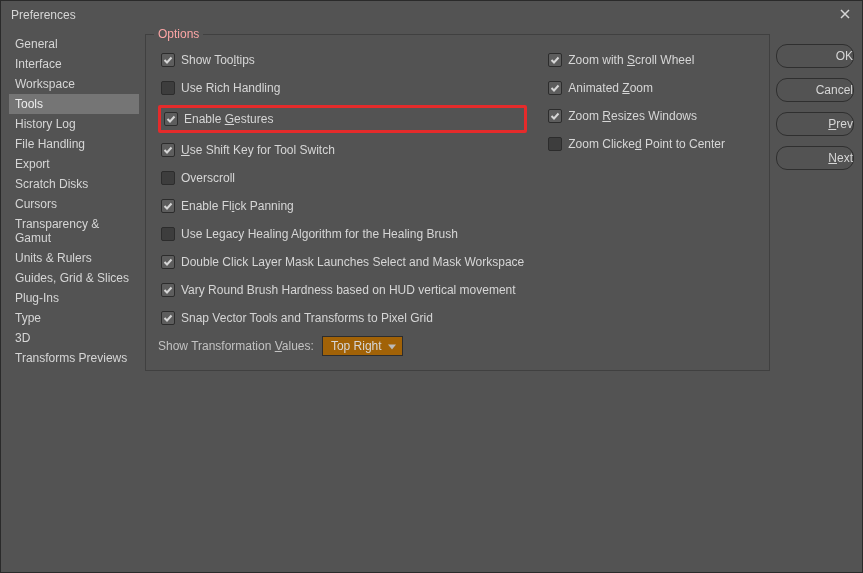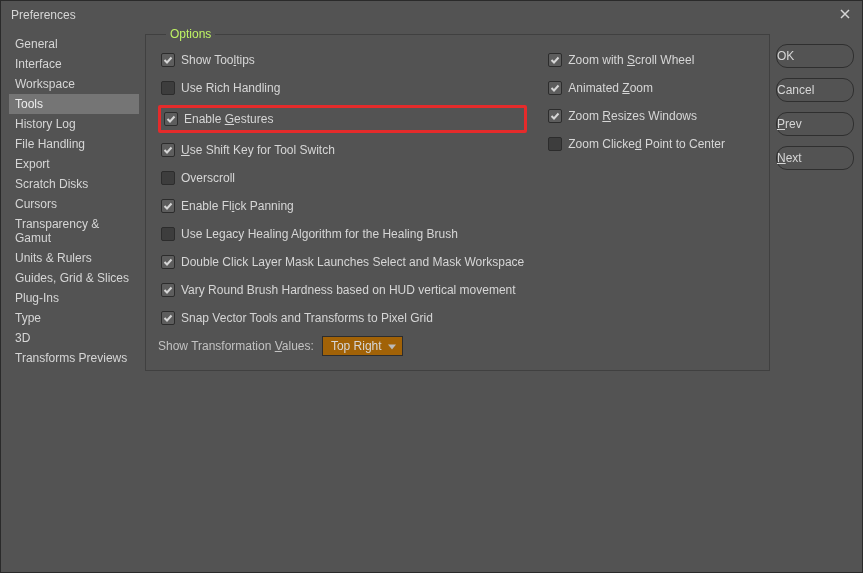--- a/index.html
+++ b/index.html
@@ -66,24 +66,24 @@
   .groupbox {
     position: relative;
     border: 1px solid #404040;
     border-radius: 0;
     padding: 14px 12px 12px 12px;
     height: 337px;
   }
   .group-label {
     position: absolute;
     top: -8px;
-    left: 20px;
+    left: 8px;
     background: #535353;
     padding: 0 4px;
-    color: #bef264;
+    color: #fca5a5;
     font-size: 12px;
   }
   .options-body {
     display: flex;
     gap: 18px;
     justify-content: flex-end;
   }
   .col {
     display: flex;
     flex-direction: column;
@@ -163,21 +163,21 @@
     width: 78px;
     display: flex;
     flex-direction: column;
     gap: 10px;
     padding-top: 10px;
   }
   .btn {
     border: 1px solid #2f2f2f;
     background: #535353;
     color: #d6d6d6;
-    text-align: left;
+    text-align: right;
     padding: 4px 0;
     border-radius: 11px;
     cursor: pointer;
     font-size: 12px;
   }
   .btn u { text-decoration: underline; text-underline-offset: 1px; }
 </style>
 </head>
 <body>
 

